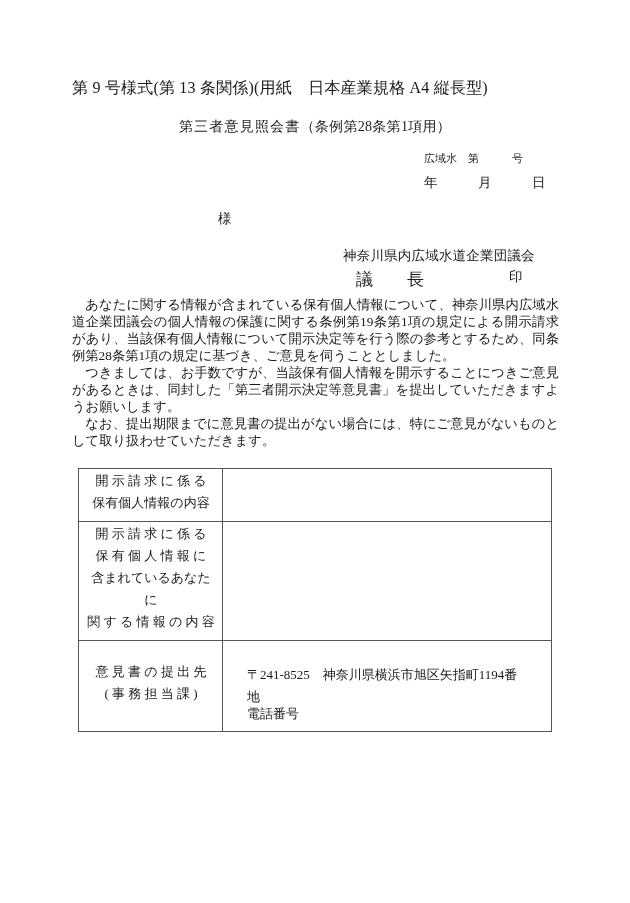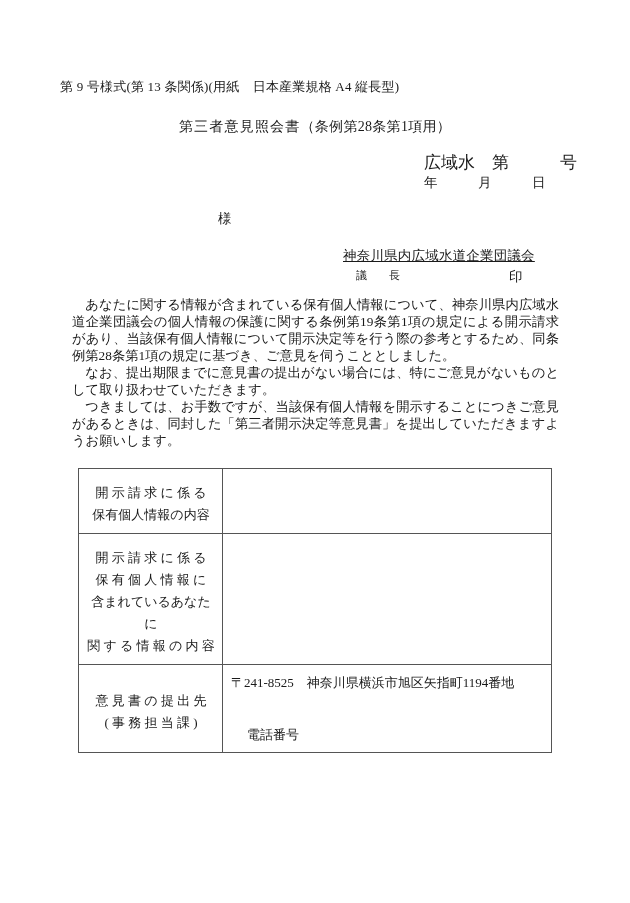--- a/index.html
+++ b/index.html
@@ -17,64 +17,63 @@
     height: 903px;
     background: #ffffff;
     overflow: hidden;
   }
 
   
   .abs { position: absolute; }
   .nowrap { white-space: pre; }
 
   .form-no {
-    left: 60px;
+    left: 72px;
     top: 78px;
-    font-size: 13px;
+    font-size: 16px;
     letter-spacing: 0.2px;
   }
 
   .doc-title {
     left: 0;
     right: 0;
     top: 118px;
     text-align: center;
     font-size: 14px;
     letter-spacing: 0.3px;
   }
   .doc-title .title-main { letter-spacing: 1.2px; }
 
   .doc-number {
     left: 424px;
     top: 151px;
-    font-size: 17px;
+    font-size: 11px;
   }
   .doc-date {
     left: 424px;
     top: 174px;
     font-size: 13.5px;
   }
 
   .addressee {
     left: 218px;
     top: 210px;
     font-size: 13.5px;
   }
 
   .issuer-org {
     left: 343px;
     top: 247px;
     font-size: 13.5px;
     letter-spacing: 0.2px;
-    text-decoration: underline;
   }
   .issuer-role {
     left: 356px;
     top: 268px;
-    font-size: 11px;
+    font-size: 17px;
   }
   .issuer-seal {
     left: 509px;
     top: 268px;
     font-size: 13.5px;
   }
 
   
   .body-block {
     position: absolute;
@@ -101,34 +100,34 @@
     table-layout: fixed;
     font-size: 13px;
   }
   .form-table td {
     border: 1px solid #555555;
     padding: 0;
     vertical-align: top;
   }
   .form-table td.label-cell {
     width: 130px;
-    padding: 13px 6px 7px 7px;
+    padding: 1px 6px 7px 7px;
     line-height: 22px;
     white-space: pre-line;
     text-align: center;
   }
   .form-table td.value-cell {
     padding: 7px 8px;
     line-height: 22px;
   }
   .value-date {
     padding-left: 38px;
     white-space: pre;
   }
-  .addr-line { margin: 0; }
+  .addr-line { margin: 16px; }
   .tel-line { margin: 0; }
 
   .row-h1 { height: 52px; }
   .row-h2 { height: 36px; }
   .row-h3 { height: 106px; }
   .row-h4 { height: 36px; }
   .row-h5 { height: 88px; }
 
   .contact-cell {
     position: relative;
@@ -163,22 +162,22 @@
   <div class="abs addressee nowrap">様</div>
 
   <div class="abs issuer-org nowrap">神奈川県内広域水道企業団議会</div>
 
   <div class="abs issuer-role nowrap">議　　長</div>
 
   <div class="abs issuer-seal nowrap">印</div>
 
   <div class="body-block">
     <p>あなたに関する情報が含まれている保有個人情報について、神奈川県内広域水道企業団議会の個人情報の保護に関する条例第19条第1項の規定による開示請求があり、当該保有個人情報について開示決定等を行う際の参考とするため、同条例第28条第1項の規定に基づき、ご意見を伺うこととしました。</p>
+    <p>つきましては、お手数ですが、当該保有個人情報を開示することにつきご意見があるときは、同封した「第三者開示決定等意見書」を提出していただきますようお願いします。</p>
     <p>なお、提出期限までに意見書の提出がない場合には、特にご意見がないものとして取り扱わせていただきます。</p>
-    <p>つきましては、お手数ですが、当該保有個人情報を開示することにつきご意見があるときは、同封した「第三者開示決定等意見書」を提出していただきますようお願いします。</p>
   </div>
 
   <table class="form-table">
     <tbody>
       <tr class="row-h1">
         <td class="label-cell">開 示 請 求 に 係 る
 保有個人情報の内容</td>
         <td class="value-cell"></td>
       </tr>
       <tr class="row-h3">

